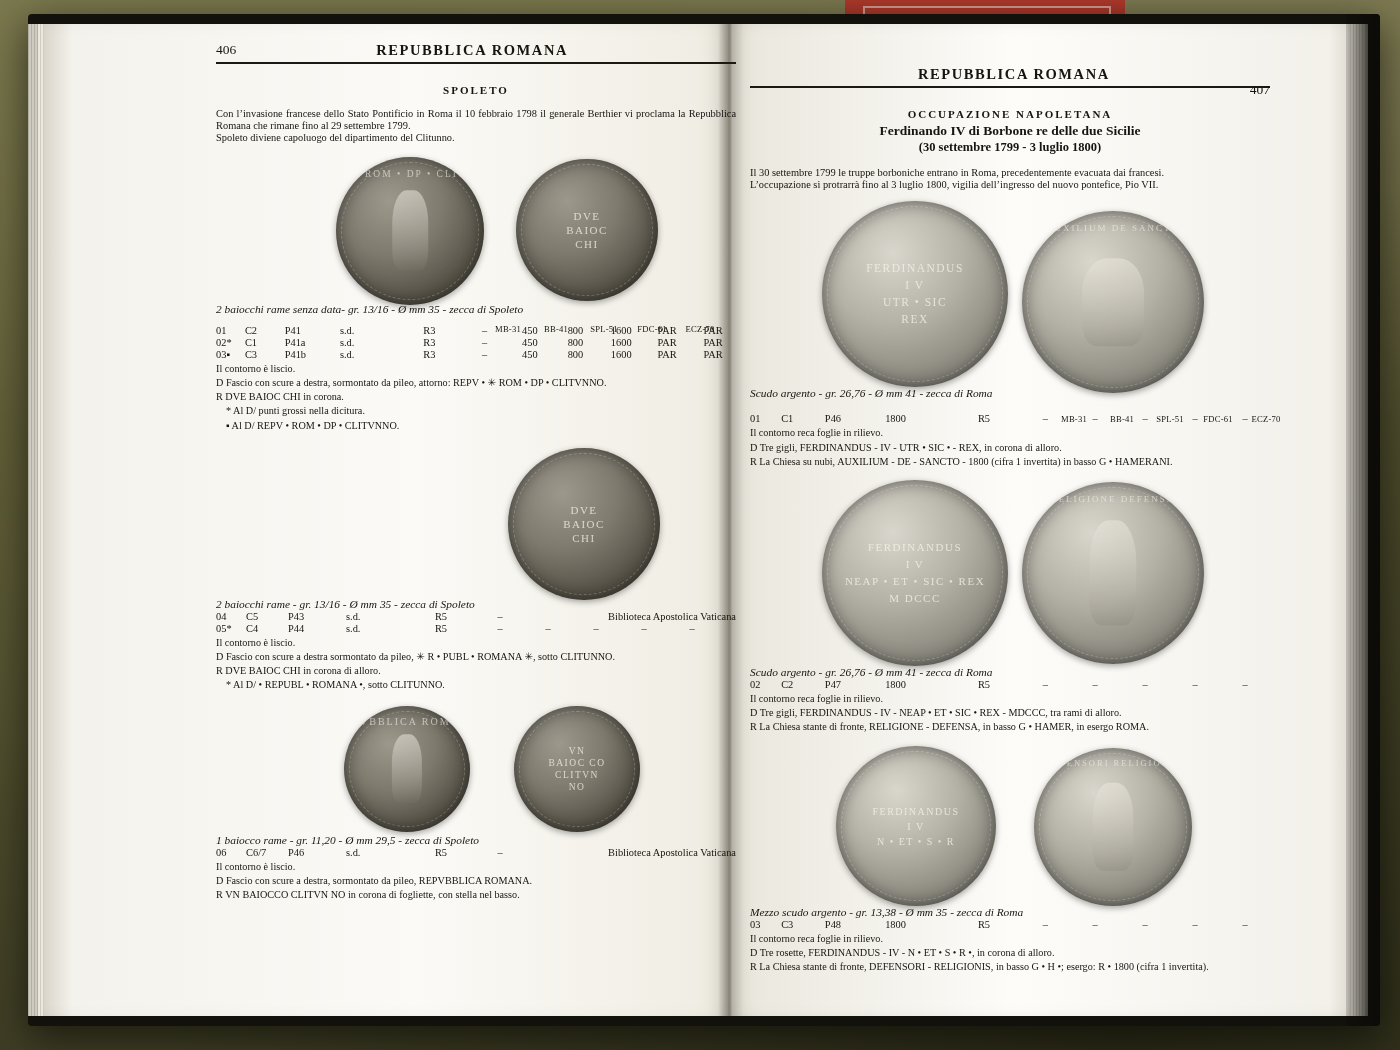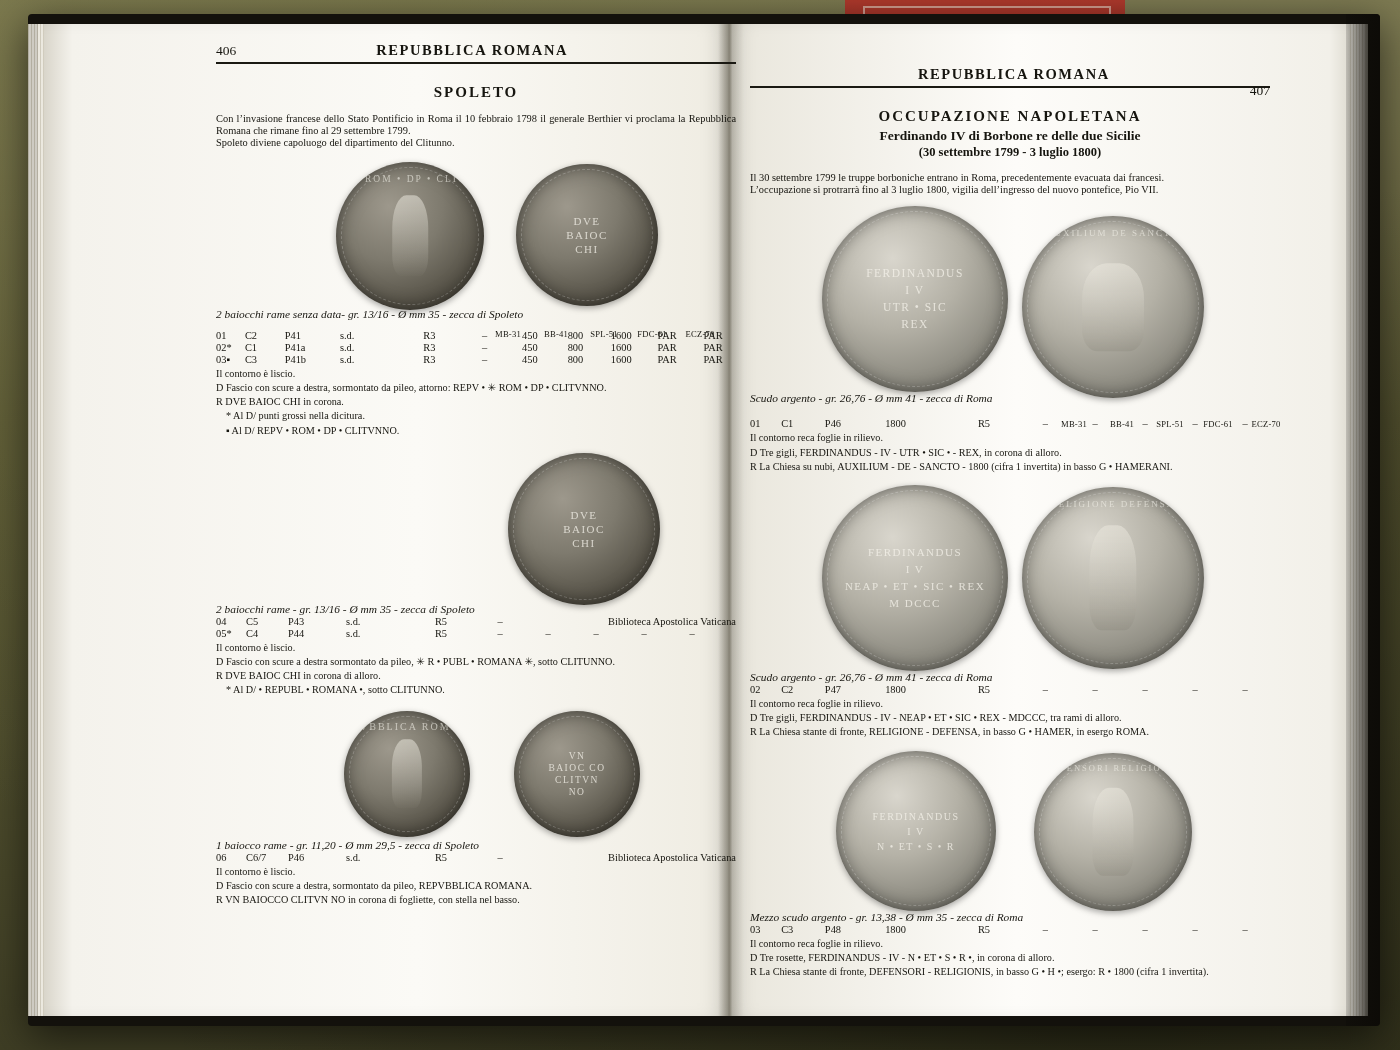--- a/index.html
+++ b/index.html
@@ -70,24 +70,24 @@
   }
   .pleft{left:188px;top:28px;width:520px;}
   .pright{left:722px;top:52px;width:520px;}
 
   .folio{font-size:13.5px;font-family:"Liberation Serif",serif;}
   .runhead{
     font-size:14.5px;letter-spacing:1.6px;font-weight:bold;text-align:center;
     font-family:"Liberation Serif",serif;
   }
   .rule{height:1.5px;background:#1a1912;margin-top:3px;}
-  .headrow{display:flex;align-items:center;gap:47px;}
+  .headrow{display:flex;align-items:flex-start;gap:47px;}
   .headrow .runhead{flex:1;}
   .sect{
-    text-align:center;font-size:15px;letter-spacing:2px;font-weight:bold;margin-top:20px;
+    text-align:center;font-size:11px;letter-spacing:2px;font-weight:bold;margin-top:20px;
   }
   .sect2{text-align:center;font-size:13.5px;font-weight:bold;margin-top:3px;}
   .sect3{text-align:center;font-size:12.5px;font-weight:bold;margin-top:1px;}
   .intro{font-size:10.4px;line-height:12.4px;margin-top:12px;text-align:justify;}
   .caption{font-style:italic;font-size:11.4px;}
   .desc{font-size:10.2px;line-height:12.2px;margin-top:2px;}
   .ind{padding-left:11px;text-indent:-11px;}
   .ind2{padding-left:20px;text-indent:-10px;}
   
   .gradehdr{font-size:8.6px;letter-spacing:.2px;display:flex;}

